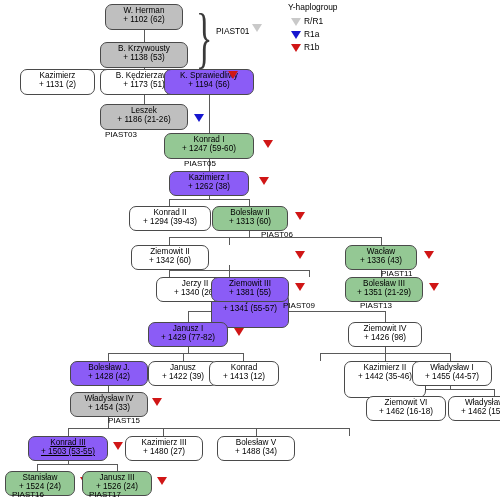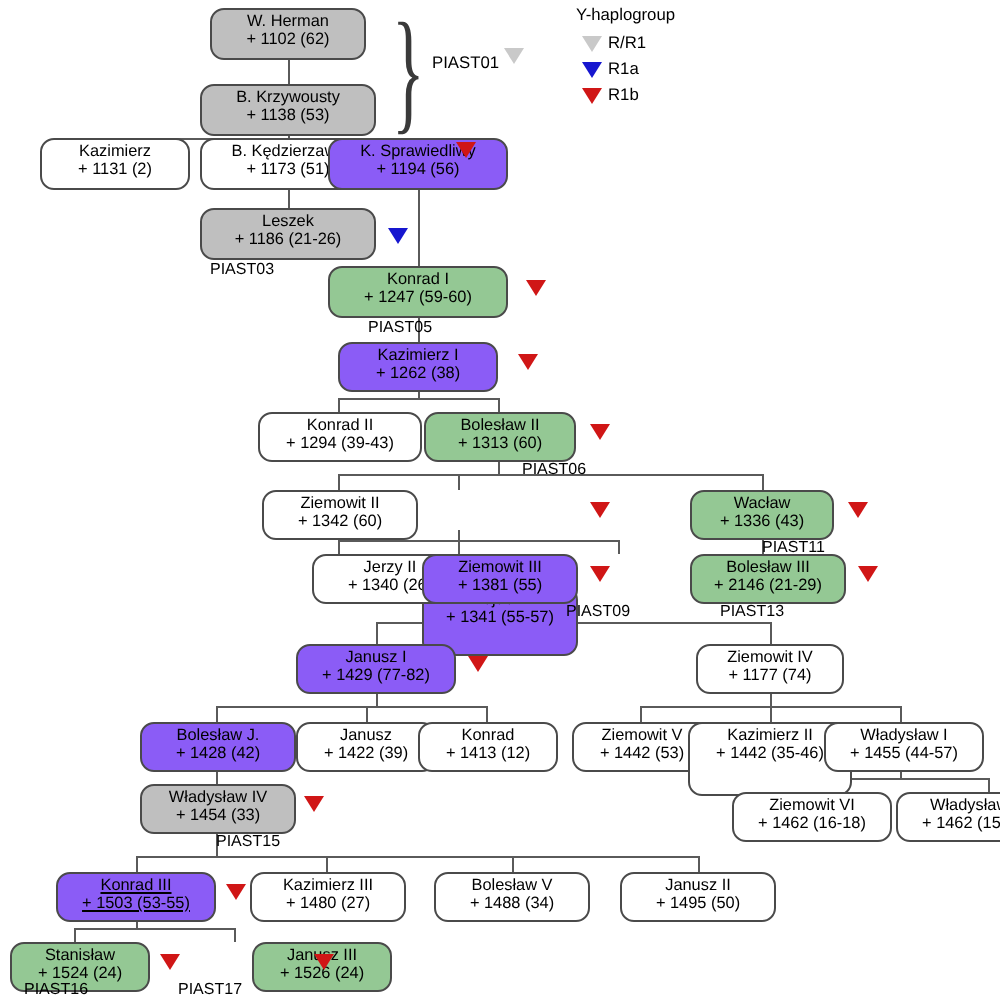--- a/index.html
+++ b/index.html
@@ -281,55 +281,51 @@
     <span class="nm">Ziemowit III</span>
     <span class="dt">+ 1381 (55)</span>
   </div>
   <div class="tri r1b" style="left:295px; top:283px;"></div>
 
   <div class="tri r1a" style="left:353px; top:283px;"></div>
   <div class="cap" style="left:283px; top:301px;">PIAST09</div>
 
   <div class="node c-green" style="left:345px; top:277px; width:78px; height:25px;">
     <span class="nm">Bolesław III</span>
-    <span class="dt">+ 2146 (21-29)</span>
+    <span class="dt">+ 1351 (21-29)</span>
   </div>
   <div class="tri r1b" style="left:429px; top:283px;"></div>
   <div class="cap" style="left:360px; top:301px;">PIAST13</div>
 
   <div class="node c-yellow" style="left:148px; top:322px; width:80px; height:25px;">
     <span class="nm">Janusz I</span>
     <span class="dt">+ 1429 (77-82)</span>
   </div>
   <div class="tri r1b" style="left:234px; top:328px;"></div>
 
   <div class="node c-white" style="left:348px; top:322px; width:74px; height:25px;">
     <span class="nm">Ziemowit IV</span>
-    <span class="dt">+ 1177 (74)</span>
+    <span class="dt">+ 1426 (98)</span>
   </div>
 
   <div class="node c-yellow" style="left:70px;  top:361px; width:78px; height:25px;">
     <span class="nm">Bolesław J.</span>
     <span class="dt">+ 1428 (42)</span>
   </div>
   <div class="tri r1b" style="left:152px; top:367px;"></div>
 
   <div class="node c-white" style="left:148px; top:361px; width:70px; height:25px;">
     <span class="nm">Janusz</span>
     <span class="dt">+ 1422 (39)</span>
   </div>
   <div class="node c-white" style="left:209px; top:361px; width:70px; height:25px;">
     <span class="nm">Konrad</span>
     <span class="dt">+ 1413 (12)</span>
   </div>
 
-  <div class="node c-white" style="left:286px; top:361px; width:70px; height:25px;">
-    <span class="nm">Ziemowit V</span>
-    <span class="dt">+ 1442 (53)</span>
-  </div>
   <div class="node c-white" style="left:344px; top:361px; width:82px; height:37px;">
     <span class="nm">Kazimierz II</span>
     <span class="dt">+ 1442 (35-46)</span>
   </div>
   <div class="node c-white" style="left:412px; top:361px; width:80px; height:25px;">
     <span class="nm">Władysław I</span>
     <span class="dt">+ 1455 (44-57)</span>
   </div>
 
   <div class="node c-gray" style="left:70px; top:392px; width:78px; height:25px;">
@@ -355,32 +351,28 @@
   <div class="tri r1b" style="left:113px; top:442px;"></div>
 
   <div class="node c-white" style="left:125px; top:436px; width:78px; height:25px;">
     <span class="nm">Kazimierz III</span>
     <span class="dt">+ 1480 (27)</span>
   </div>
   <div class="node c-white" style="left:217px; top:436px; width:78px; height:25px;">
     <span class="nm">Bolesław V</span>
     <span class="dt">+ 1488 (34)</span>
   </div>
-  <div class="node c-white" style="left:310px; top:436px; width:78px; height:25px;">
-    <span class="nm">Janusz II</span>
-    <span class="dt">+ 1495 (50)</span>
-  </div>
 
   <div class="node c-green" style="left:5px; top:471px; width:70px; height:25px;">
     <span class="nm">Stanisław</span>
     <span class="dt">+ 1524 (24)</span>
   </div>
   <div class="tri r1b" style="left:80px; top:477px;"></div>
   <div class="cap" style="left:12px; top:490px;">PIAST16</div>
 
-  <div class="node c-green" style="left:82px; top:471px; width:70px; height:25px;margin-left:44px;">
+  <div class="node c-green" style="left:82px; top:471px; width:70px; height:25px;">
     <span class="nm">Janusz III</span>
     <span class="dt">+ 1526 (24)</span>
   </div>
   <div class="tri r1b" style="left:157px; top:477px;"></div>
   <div class="cap" style="left:89px; top:490px;">PIAST17</div>
 
 </div>
 
 </body></html>

